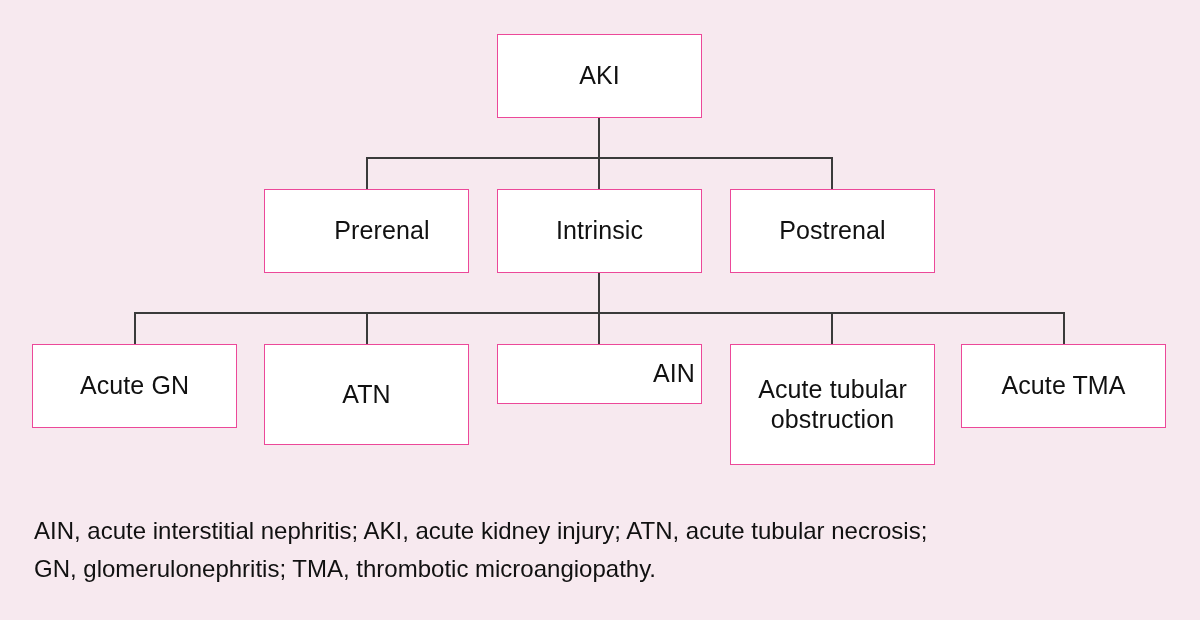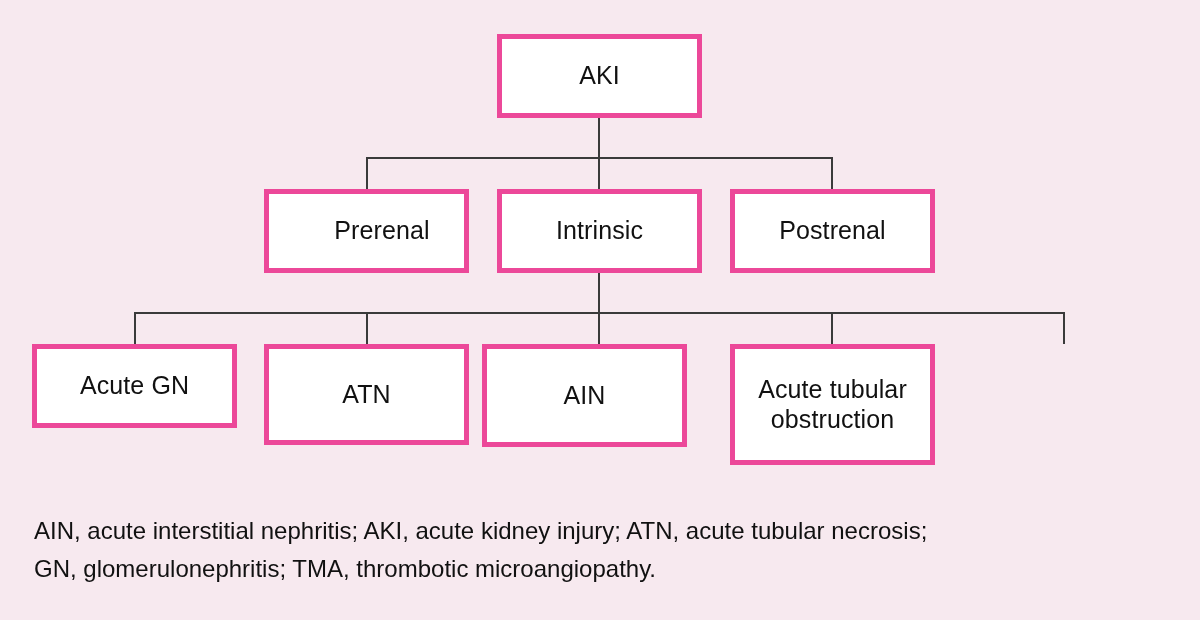--- a/index.html
+++ b/index.html
@@ -8,21 +8,21 @@
     background:#f7e9ef;
     font-family:"Liberation Sans", sans-serif;
     overflow:hidden;
   }
   #canvas{position:relative;width:1200px;height:620px;}
 
   
   .node{
     position:absolute;
     background:#ffffff;
-    border:5px solid #ec4899;
+    border:1px solid #ec4899;
     box-sizing:border-box;
     display:flex;
     align-items:center;
     justify-content:center;
     text-align:center;
     color:#111111;
     font-size:25px;
     line-height:1.18;
     letter-spacing:.1px;
     z-index:3;
@@ -86,25 +86,28 @@
   <div class="vline" style="left:1063px;top:312px;height:32px;"></div>
 
   <div class="node" style="left:32px;top:344px;width:205px;height:84px;">
     <span>Acute GN</span>
   </div>
 
   <div class="node" style="left:264px;top:344px;width:205px;height:101px;">
     <span>ATN</span>
   </div>
 
-  <div class="node" style="left:482px;top:344px;width:205px;height:103px;">
+  <div class="node" style="left:497px;top:344px;width:205px;height:60px;justify-content:flex-end;">
     <span>AIN</span>
   </div>
 
   <div class="node" style="left:730px;top:344px;width:205px;height:121px;">
     <span>Acute tubular obstruction</span>
   </div>
 
+  <div class="node" style="left:961px;top:344px;width:205px;height:84px;">
+    <span>Acute TMA</span>
+  </div>
 
   <div id="caption">AIN, acute interstitial nephritis; AKI, acute kidney injury; ATN, acute tubular necrosis;
 GN, glomerulonephritis; TMA, thrombotic microangiopathy.</div>
 
 </div>
 
 </body></html>

